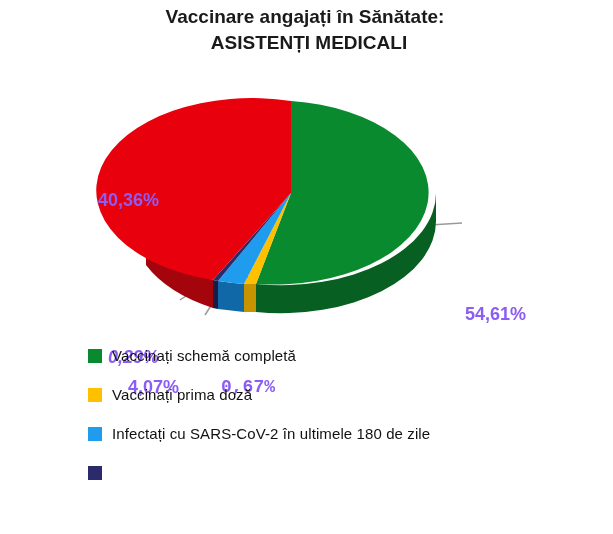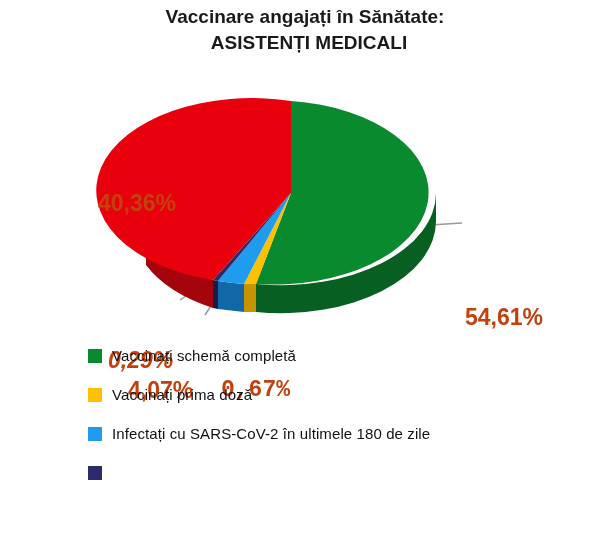--- a/index.html
+++ b/index.html
@@ -40,23 +40,23 @@
     width: 613px;
     height: 240px;
   }
   .pie-svg {
     position: absolute;
     top: 0;
     left: 0;
   }
   .lbl {
     position: absolute;
-    font-size: 23px;
+    font-size: 18px;
     font-weight: bold;
-    color: #c2410c;
+    color: #8b5cf6;
     white-space: nowrap;
   }
   .lbl-green { left: 465px; top: 219px; }
   .lbl-red   { left: 98px;  top: 105px; }
   .lbl-blue  { left: 108px; top: 262px; font-style: italic; }
   .lbl-navy  { left: 128px; top: 292px; }
   .lbl-yellow{ left: 221px; top: 292px; font-family: Liberation Mono, monospace; }
 
   .legend {
     position: absolute;

